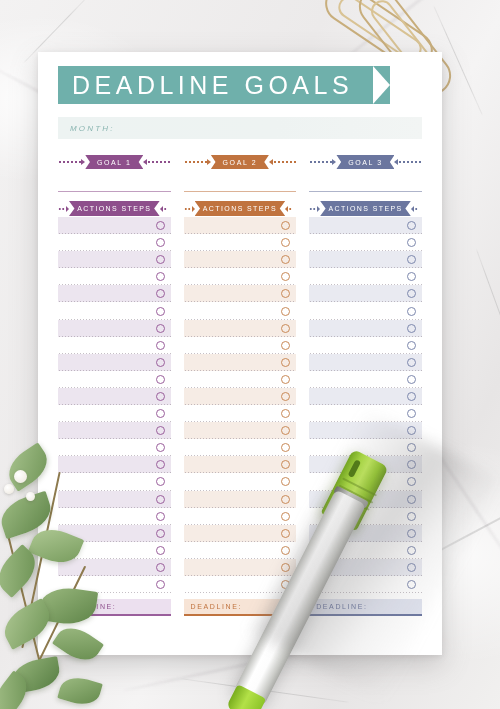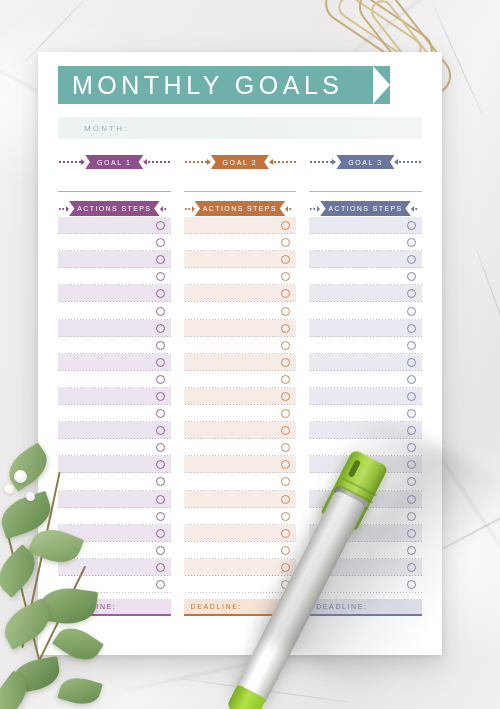--- a/index.html
+++ b/index.html
@@ -47,21 +47,21 @@
     padding-left:14px;white-space:nowrap;
   }
 
   
   .month-bar{
     margin-top:13px;height:22px;width:364px;
     background:linear-gradient(90deg,#edf3f2 0%,#eef3f2 60%,#f2f5f4 100%);
     display:flex;align-items:center;
   }
   .month-label{
-    color:#8cb6b2;font-size:8px;letter-spacing:2.2px;padding-left:26px;
+    color:#8cb6b2;font-size:8px;letter-spacing:2.2px;padding-left:12px;font-style:italic;
   }
 
   
   .goals-row{display:flex;margin-top:16px;gap:13px;}
   .goal-col{width:112.6px;}
   .goal-ribbon-wrap{display:flex;align-items:center;height:14px;}
   .dots-left,.dots-right{flex:1;height:14px;position:relative;overflow:hidden;}
   .dots-left::before,.dots-right::before{
     content:"";position:absolute;top:6px;left:0;right:0;height:2px;
     background-image:radial-gradient(circle, currentColor 45%, transparent 50%);
@@ -199,21 +199,21 @@
     <div class="clip clip-inner" style="left:332px;top:17px;width:92px;height:18px;transform:rotate(34deg);"></div>
 
     <div class="clip clip-outer" style="left:342px;top:22px;width:122px;height:34px;transform:rotate(52deg);"></div>
     <div class="clip clip-inner" style="left:356px;top:31px;width:96px;height:18px;transform:rotate(52deg);"></div>
   </div>
 
   <div class="sheet">
     <div class="sheet-inner">
 
       <div class="title-banner" style="--teal:#6fb0ab;">
-        <span class="title-text">MONTHLY GOALS</span>
+        <span class="title-text">DEADLINE GOALS</span>
       </div>
 
       <div class="month-bar">
         <span class="month-label">MONTH:</span>
       </div>
 
       <div class="goals-row">
 
         <div class="goal-col" style="color:#8e4f8c;">
           <div class="goal-ribbon-wrap">

